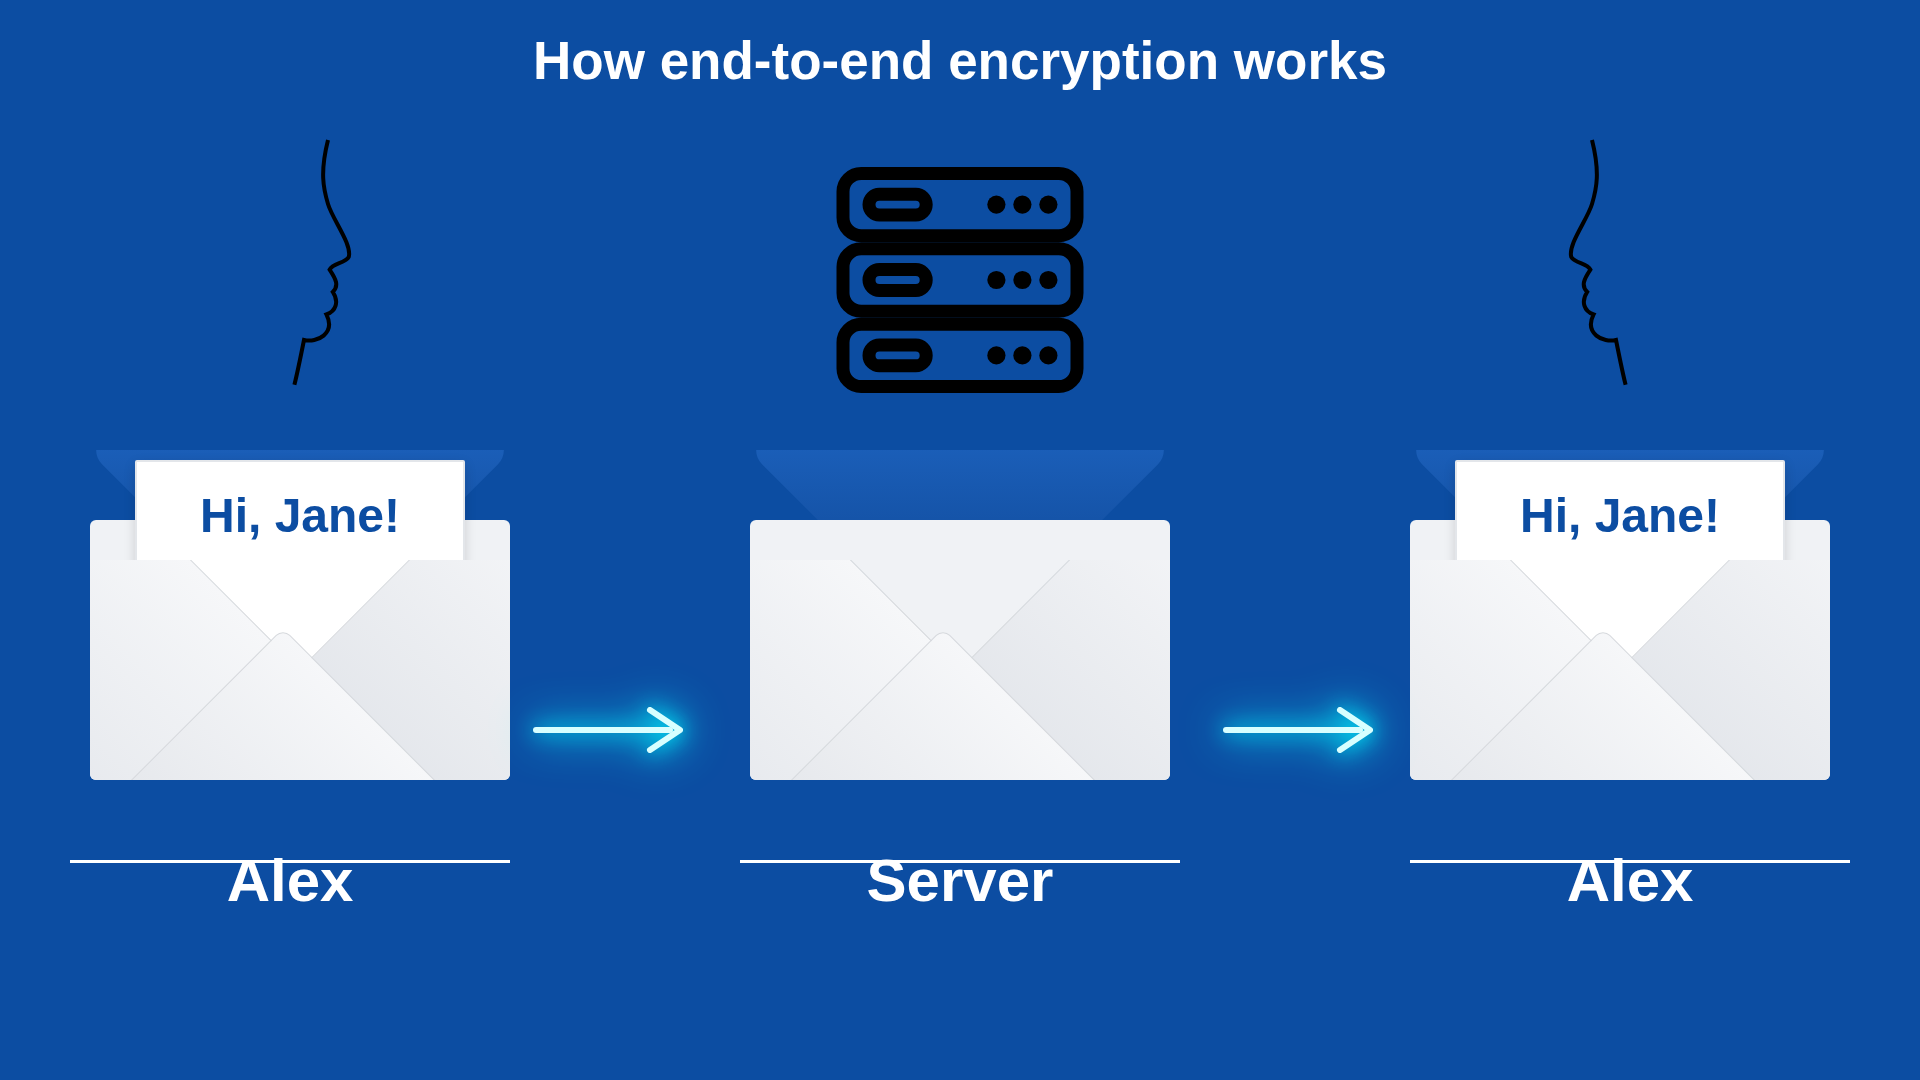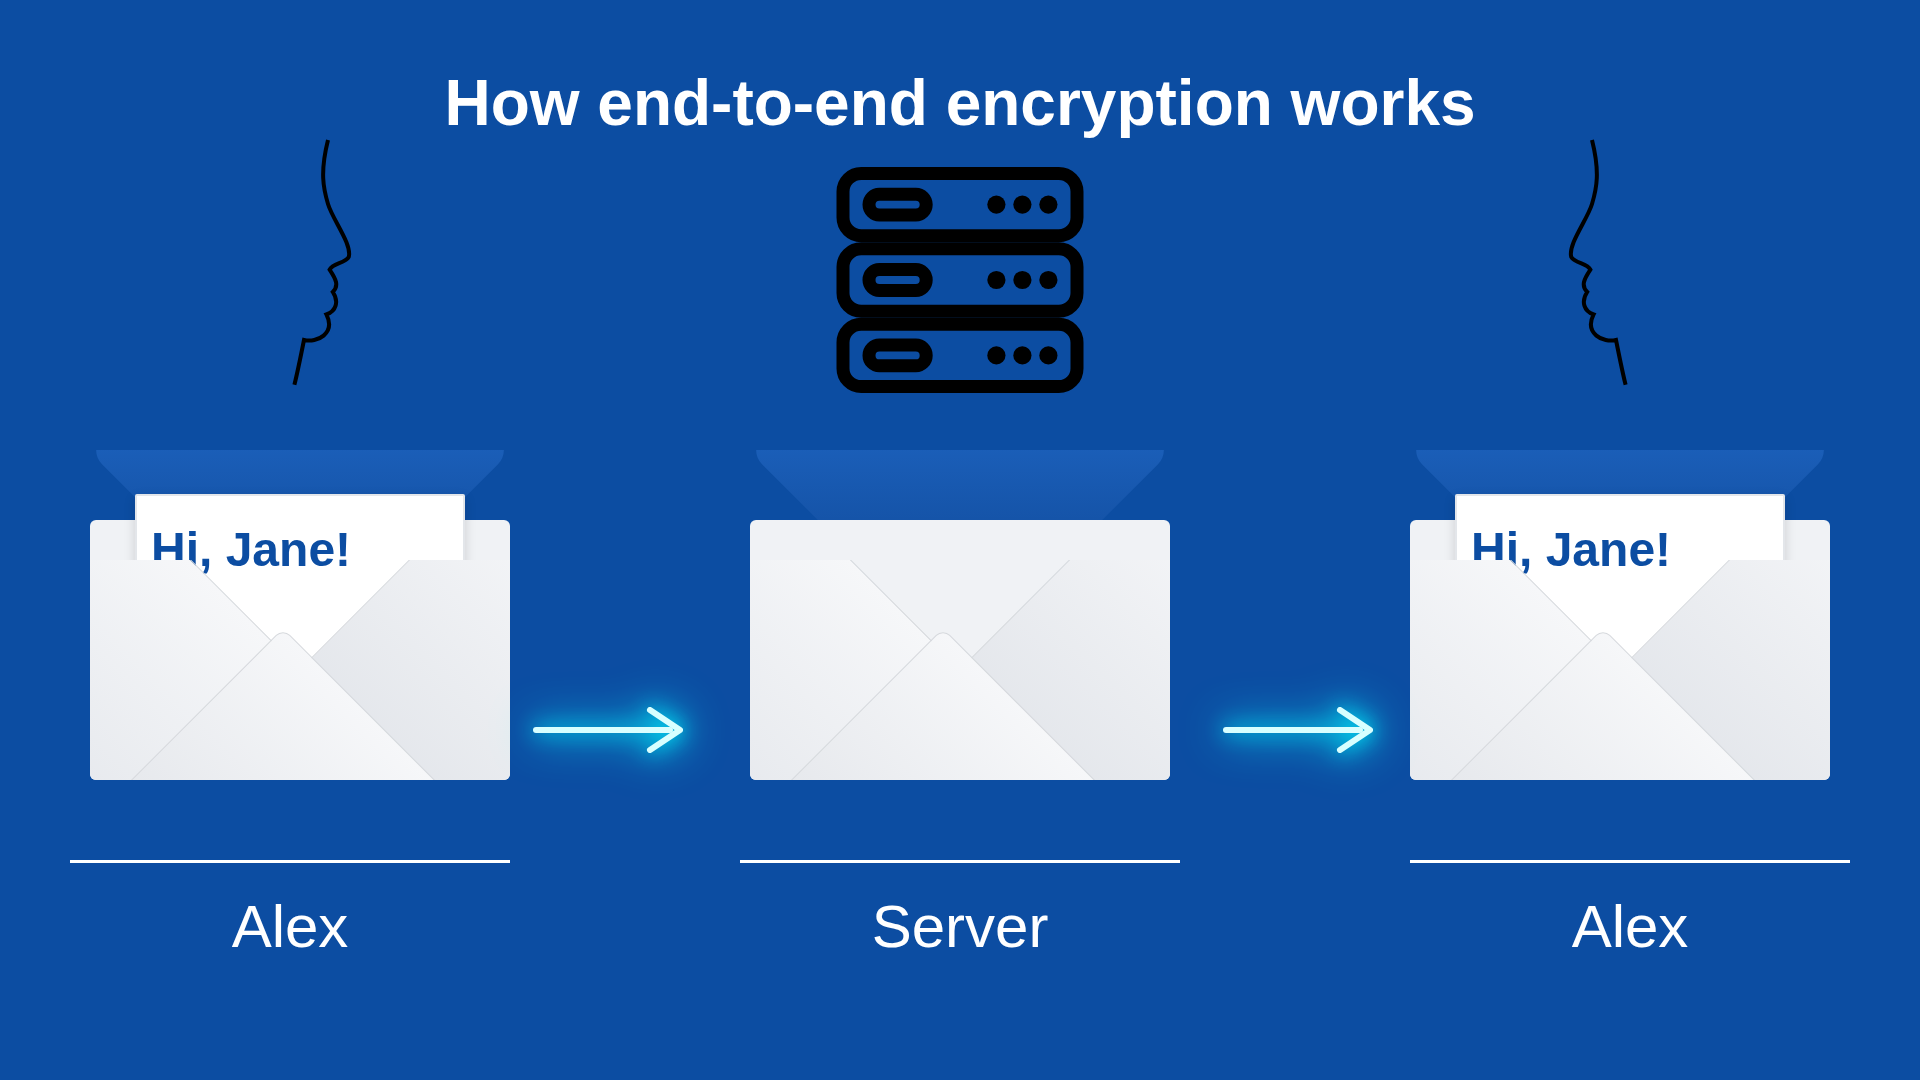--- a/index.html
+++ b/index.html
@@ -7,26 +7,25 @@
     width: 1920px;
     height: 1080px;
     background: #0c4da2;
     font-family: Arial, Helvetica, sans-serif;
     overflow: hidden;
     position: relative;
   }
   .title {
     color: #fff;
     font-weight: 900;
-    font-size: 64px;
+    font-size: 53px;
     text-align: center;
     width: 100%;
     position: absolute;
     top: 30px;
-    margin-top: 36px;
   }
   .profile {
     position: absolute;
     width: 160px;
     height: 260px;
   }
   .profile-left { left: 240px; top: 130px; }
   .profile-right { right: 240px; top: 130px; transform: scaleX(-1); }
 
   .server-icon {
@@ -78,25 +77,24 @@
   .letter {
     position: absolute;
     left: 65px; top: 40px;
     width: 330px; height: 220px;
     background: #fff;
     border: 2px solid #e3e6ea;
     border-radius: 2px;
     box-shadow: 0 4px 12px rgba(0,0,0,0.15);
     display: flex;
     align-items: flex-start;
-    justify-content: flex-start;
+    justify-content: center;
     padding-top: 28px;
     padding-left: 14px;
     padding-right: 14px;
-    margin-top: 34px;
   }
   .letter .msg {
     color: #0c4da2;
     font-weight: 800;
     font-size: 48px;
     text-align: center;
     line-height: 1.1;
   }
   .letter .msg.small { font-size: 34px; line-height: 1.25; }
   .env-front {
@@ -151,22 +149,22 @@
     top: 860px;
   }
   .ul-left { left: 70px; }
   .ul-mid { left: 50%; transform: translateX(-50%); }
   .ul-right { right: 70px; }
 
   .caption {
     position: absolute;
     color: #fff;
     font-size: 60px;
-    font-weight: 400;
-    top: 892px;
+    font-weight: 700;
+    top: 846px;
     width: 440px;
     text-align: center;
   }
   .cap-left { left: 70px; }
   .cap-mid { left: 50%; transform: translateX(-50%); }
   .cap-right { right: 70px; }
 </style>
 </head>
 <body>
 

